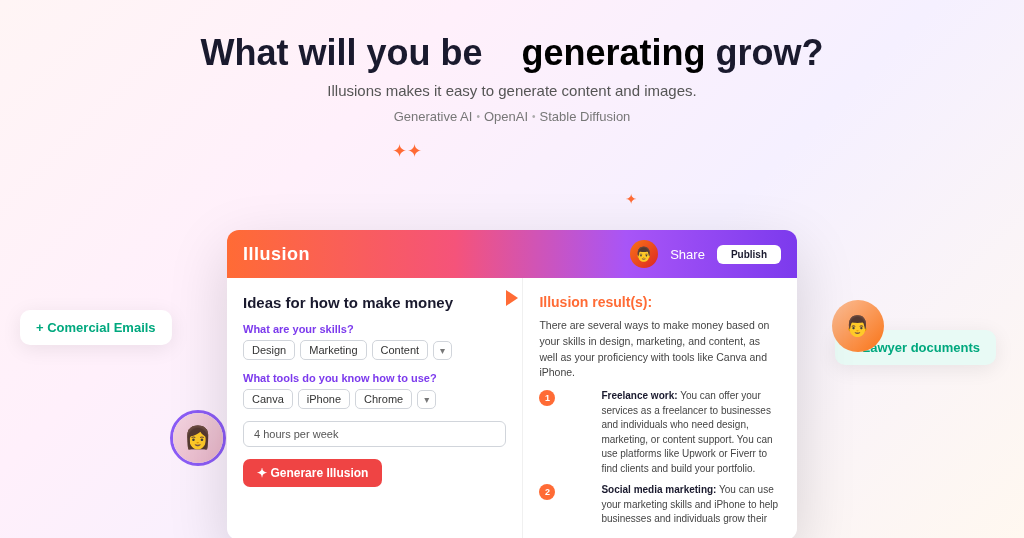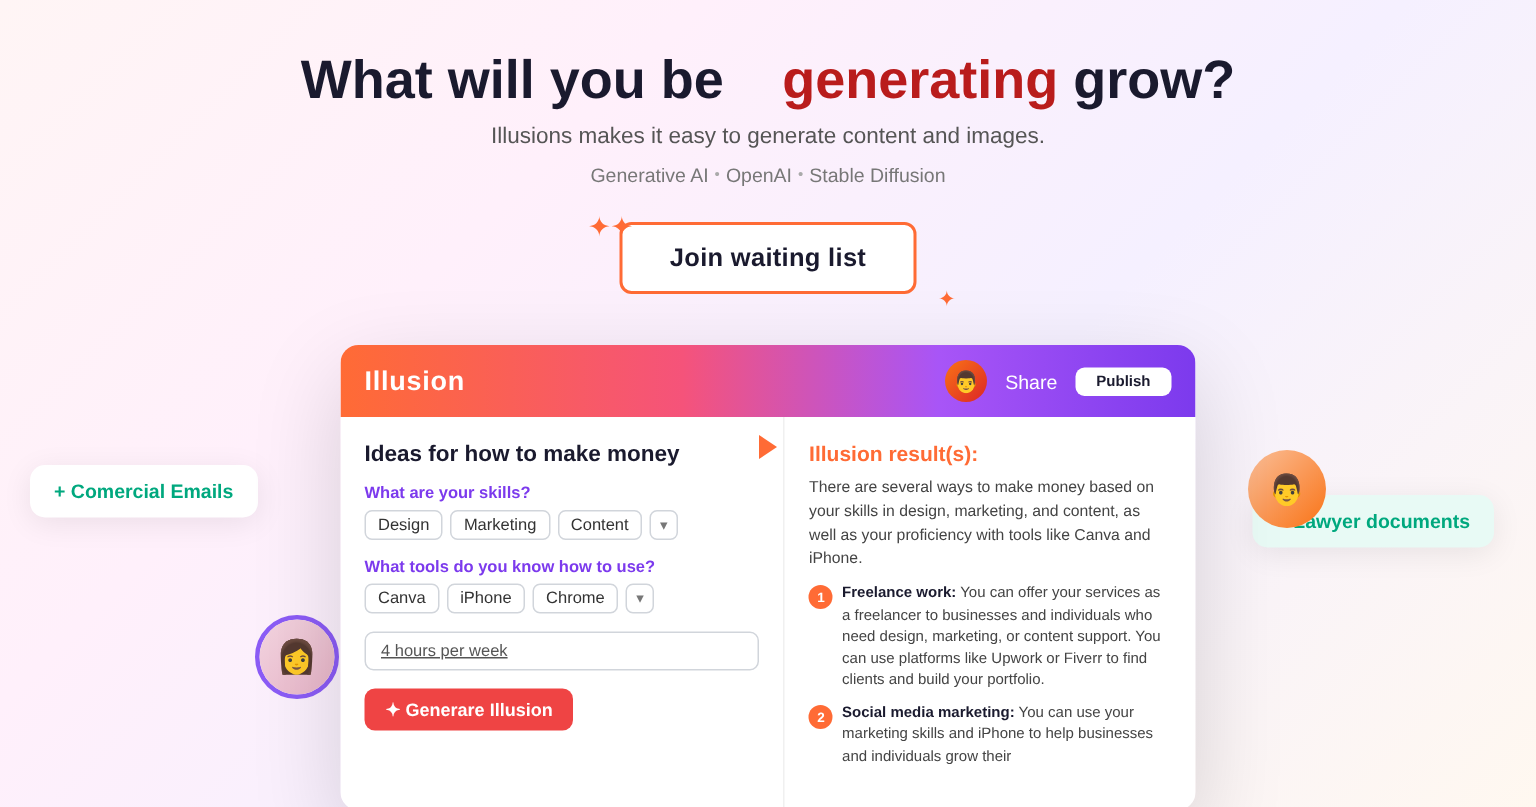--- a/index.html
+++ b/index.html
@@ -19,21 +19,21 @@
     }
 
     .main-title {
       font-size: 36px;
       font-weight: 800;
       color: #1a1a2e;
       margin-bottom: 8px;
     }
 
     .main-title .highlight {
-      color: #b91c1c;
+      color: #000000;
       margin-left: 29px;
     }
 
     .subtitle {
       font-size: 15px;
       color: #555;
       margin-bottom: 10px;
     }
 
     .tags {
@@ -268,21 +268,20 @@
     }
 
     .input-field {
       border: 1px solid #d1d5db;
       border-radius: 6px;
       padding: 6px 10px;
       font-size: 11px;
       color: #555;
       width: 100%;
       background: white;
-      text-decoration: underline;
     }
 
     .generate-btn {
       background: #ef4444;
       color: white;
       border: none;
       padding: 7px 14px;
       border-radius: 7px;
       font-size: 12px;
       font-weight: 700;
@@ -337,20 +336,21 @@
       display: flex;
       align-items: center;
       justify-content: center;
       margin-top: 1px;
     }
 
     .result-item-text {
       font-size: 10px;
       color: #444;
       line-height: 1.45;
+      margin-left: 40px;
     }
 
     .result-item-text strong {
       color: #1a1a2e;
     }
 
     
     .person-female {
       width: 100%;
       height: 100%;
@@ -381,21 +381,20 @@
   <p class="subtitle">Illusions makes it easy to generate content and images.</p>
   <div class="tags">
     <span>Generative AI</span>
     <span class="dot">•</span>
     <span>OpenAI</span>
     <span class="dot">•</span>
     <span>Stable Diffusion</span>
   </div>
   <div class="cta-wrapper">
     <span class="sparkle-top-left">✦✦</span>
-    <button class="join-btn">Join waiting list</button>
     <span class="sparkle-bottom-right">✦</span>
   </div>
 </div>
 
 <div class="float-card float-card-left">
   <span>+ Comercial Emails</span>
 </div>
 
 <div class="float-card float-card-right">
   <span>+ Lawyer documents</span>

